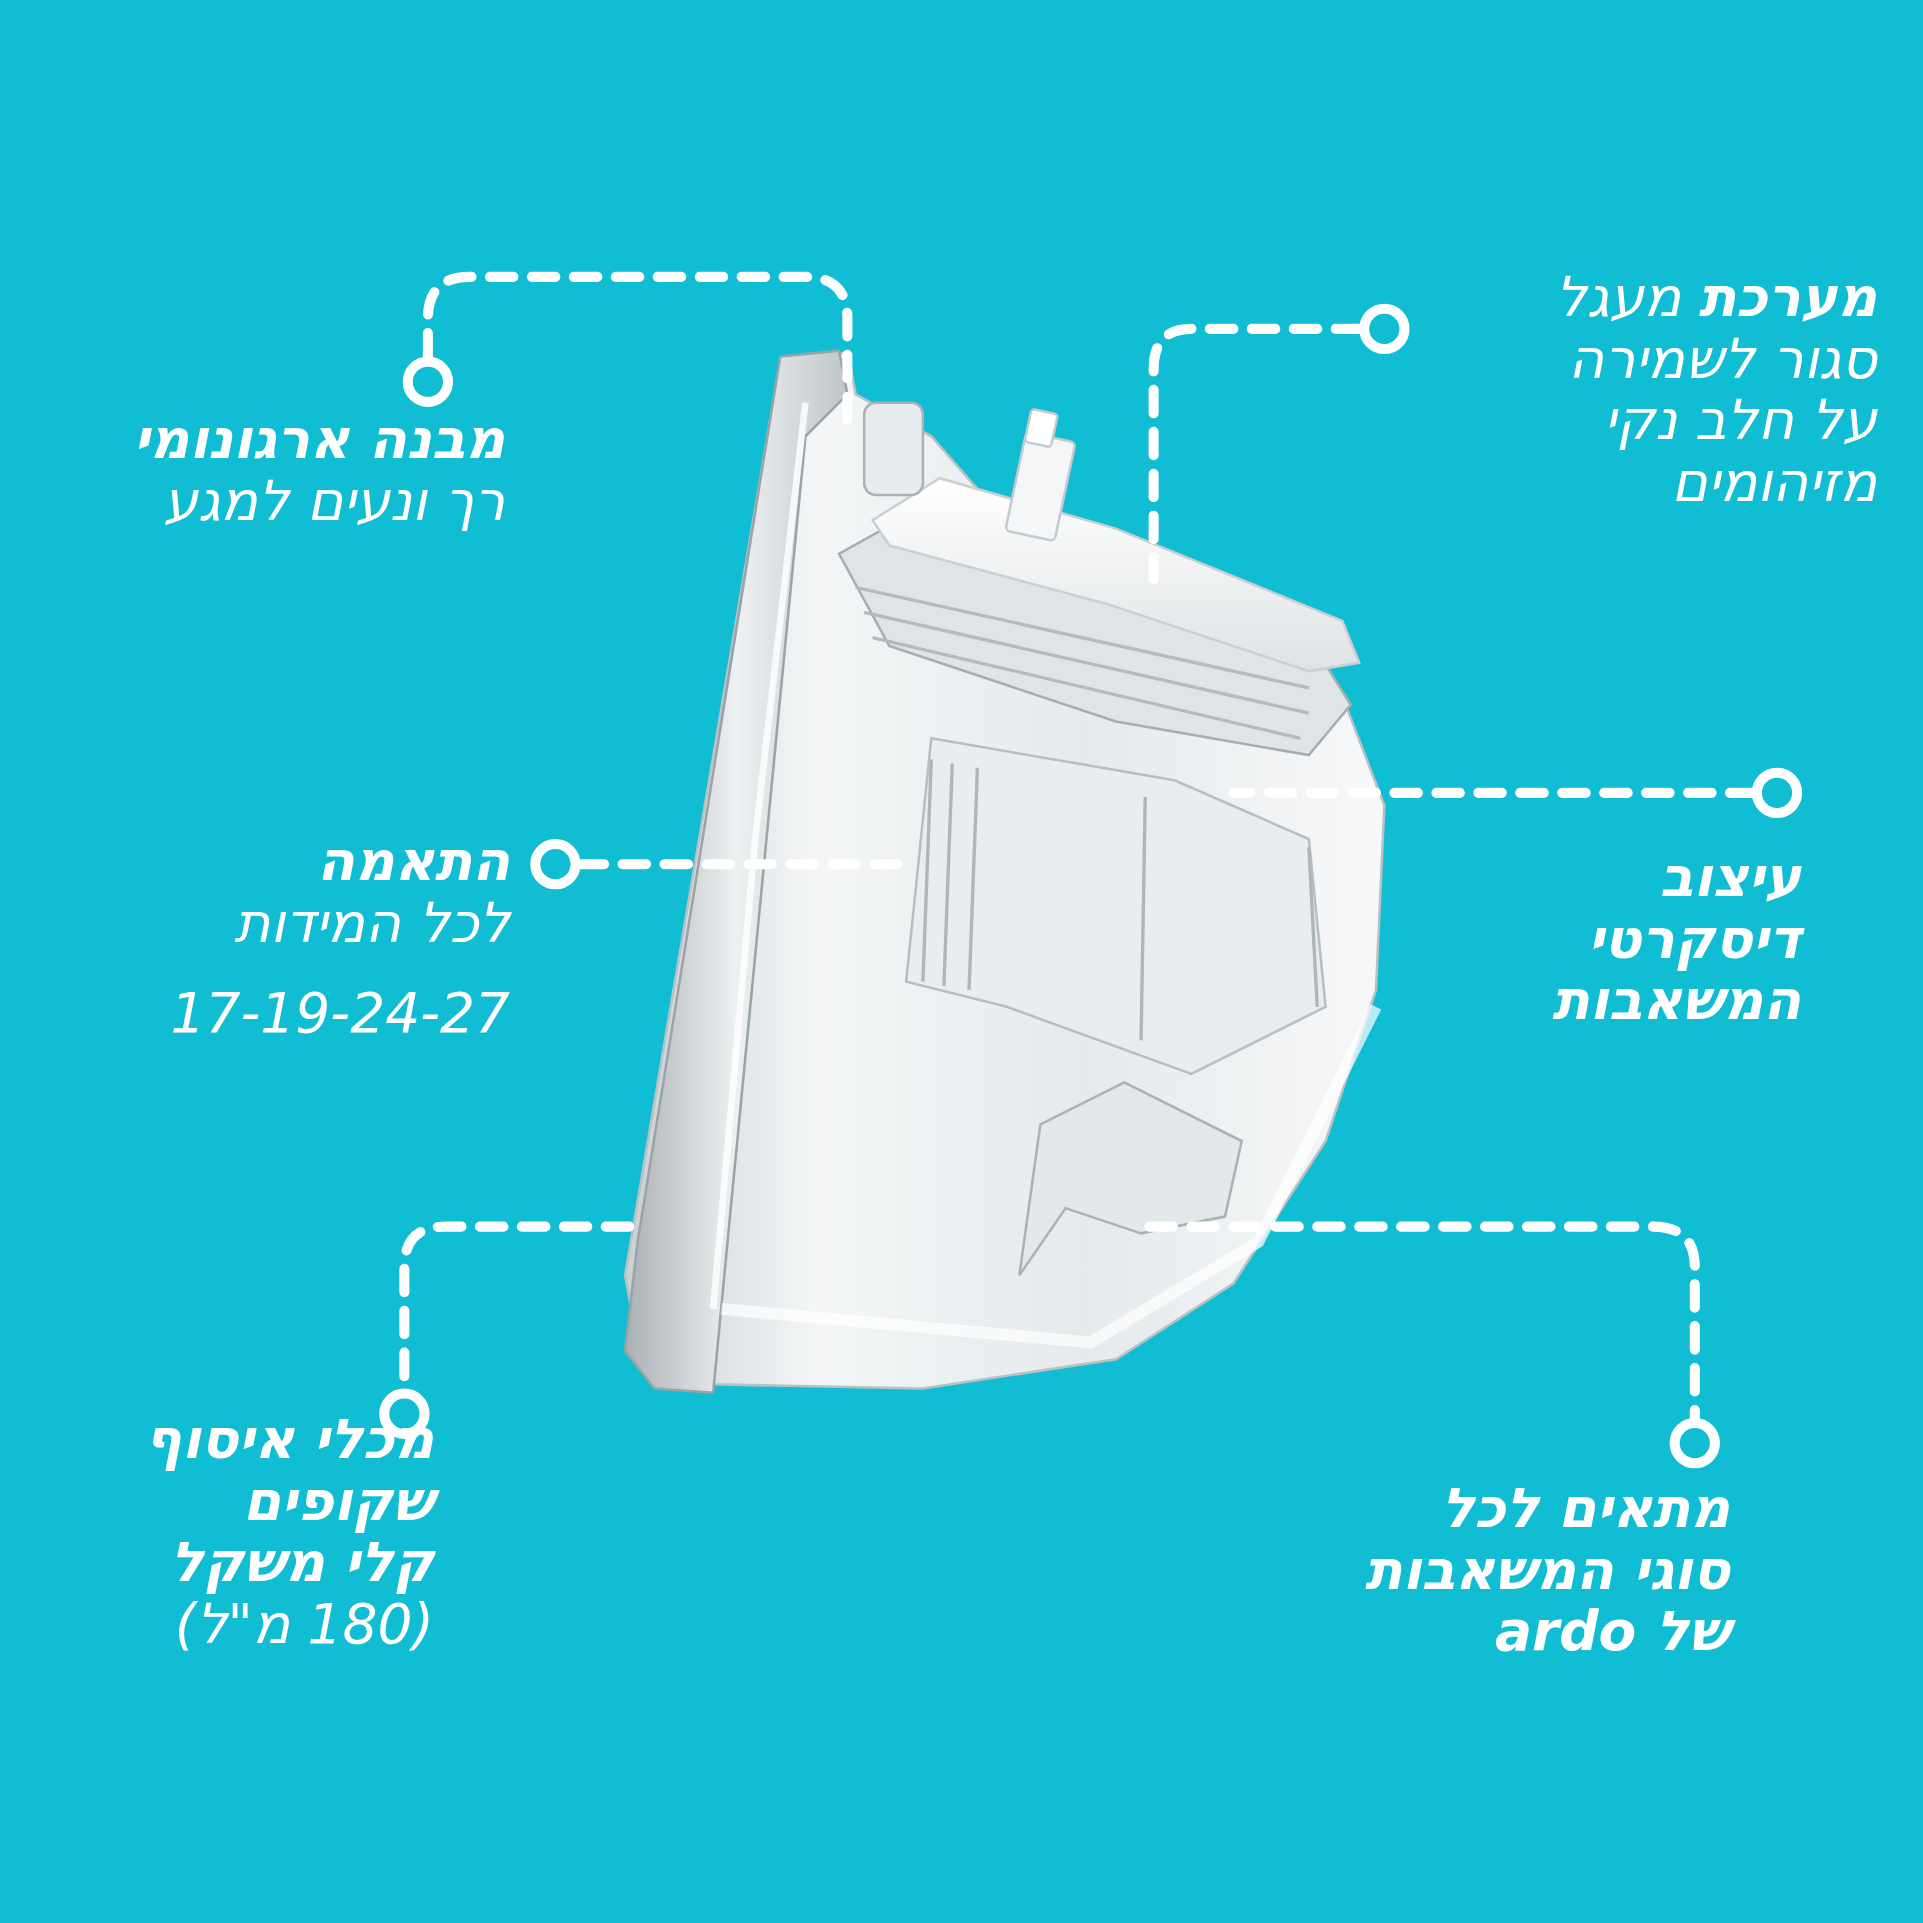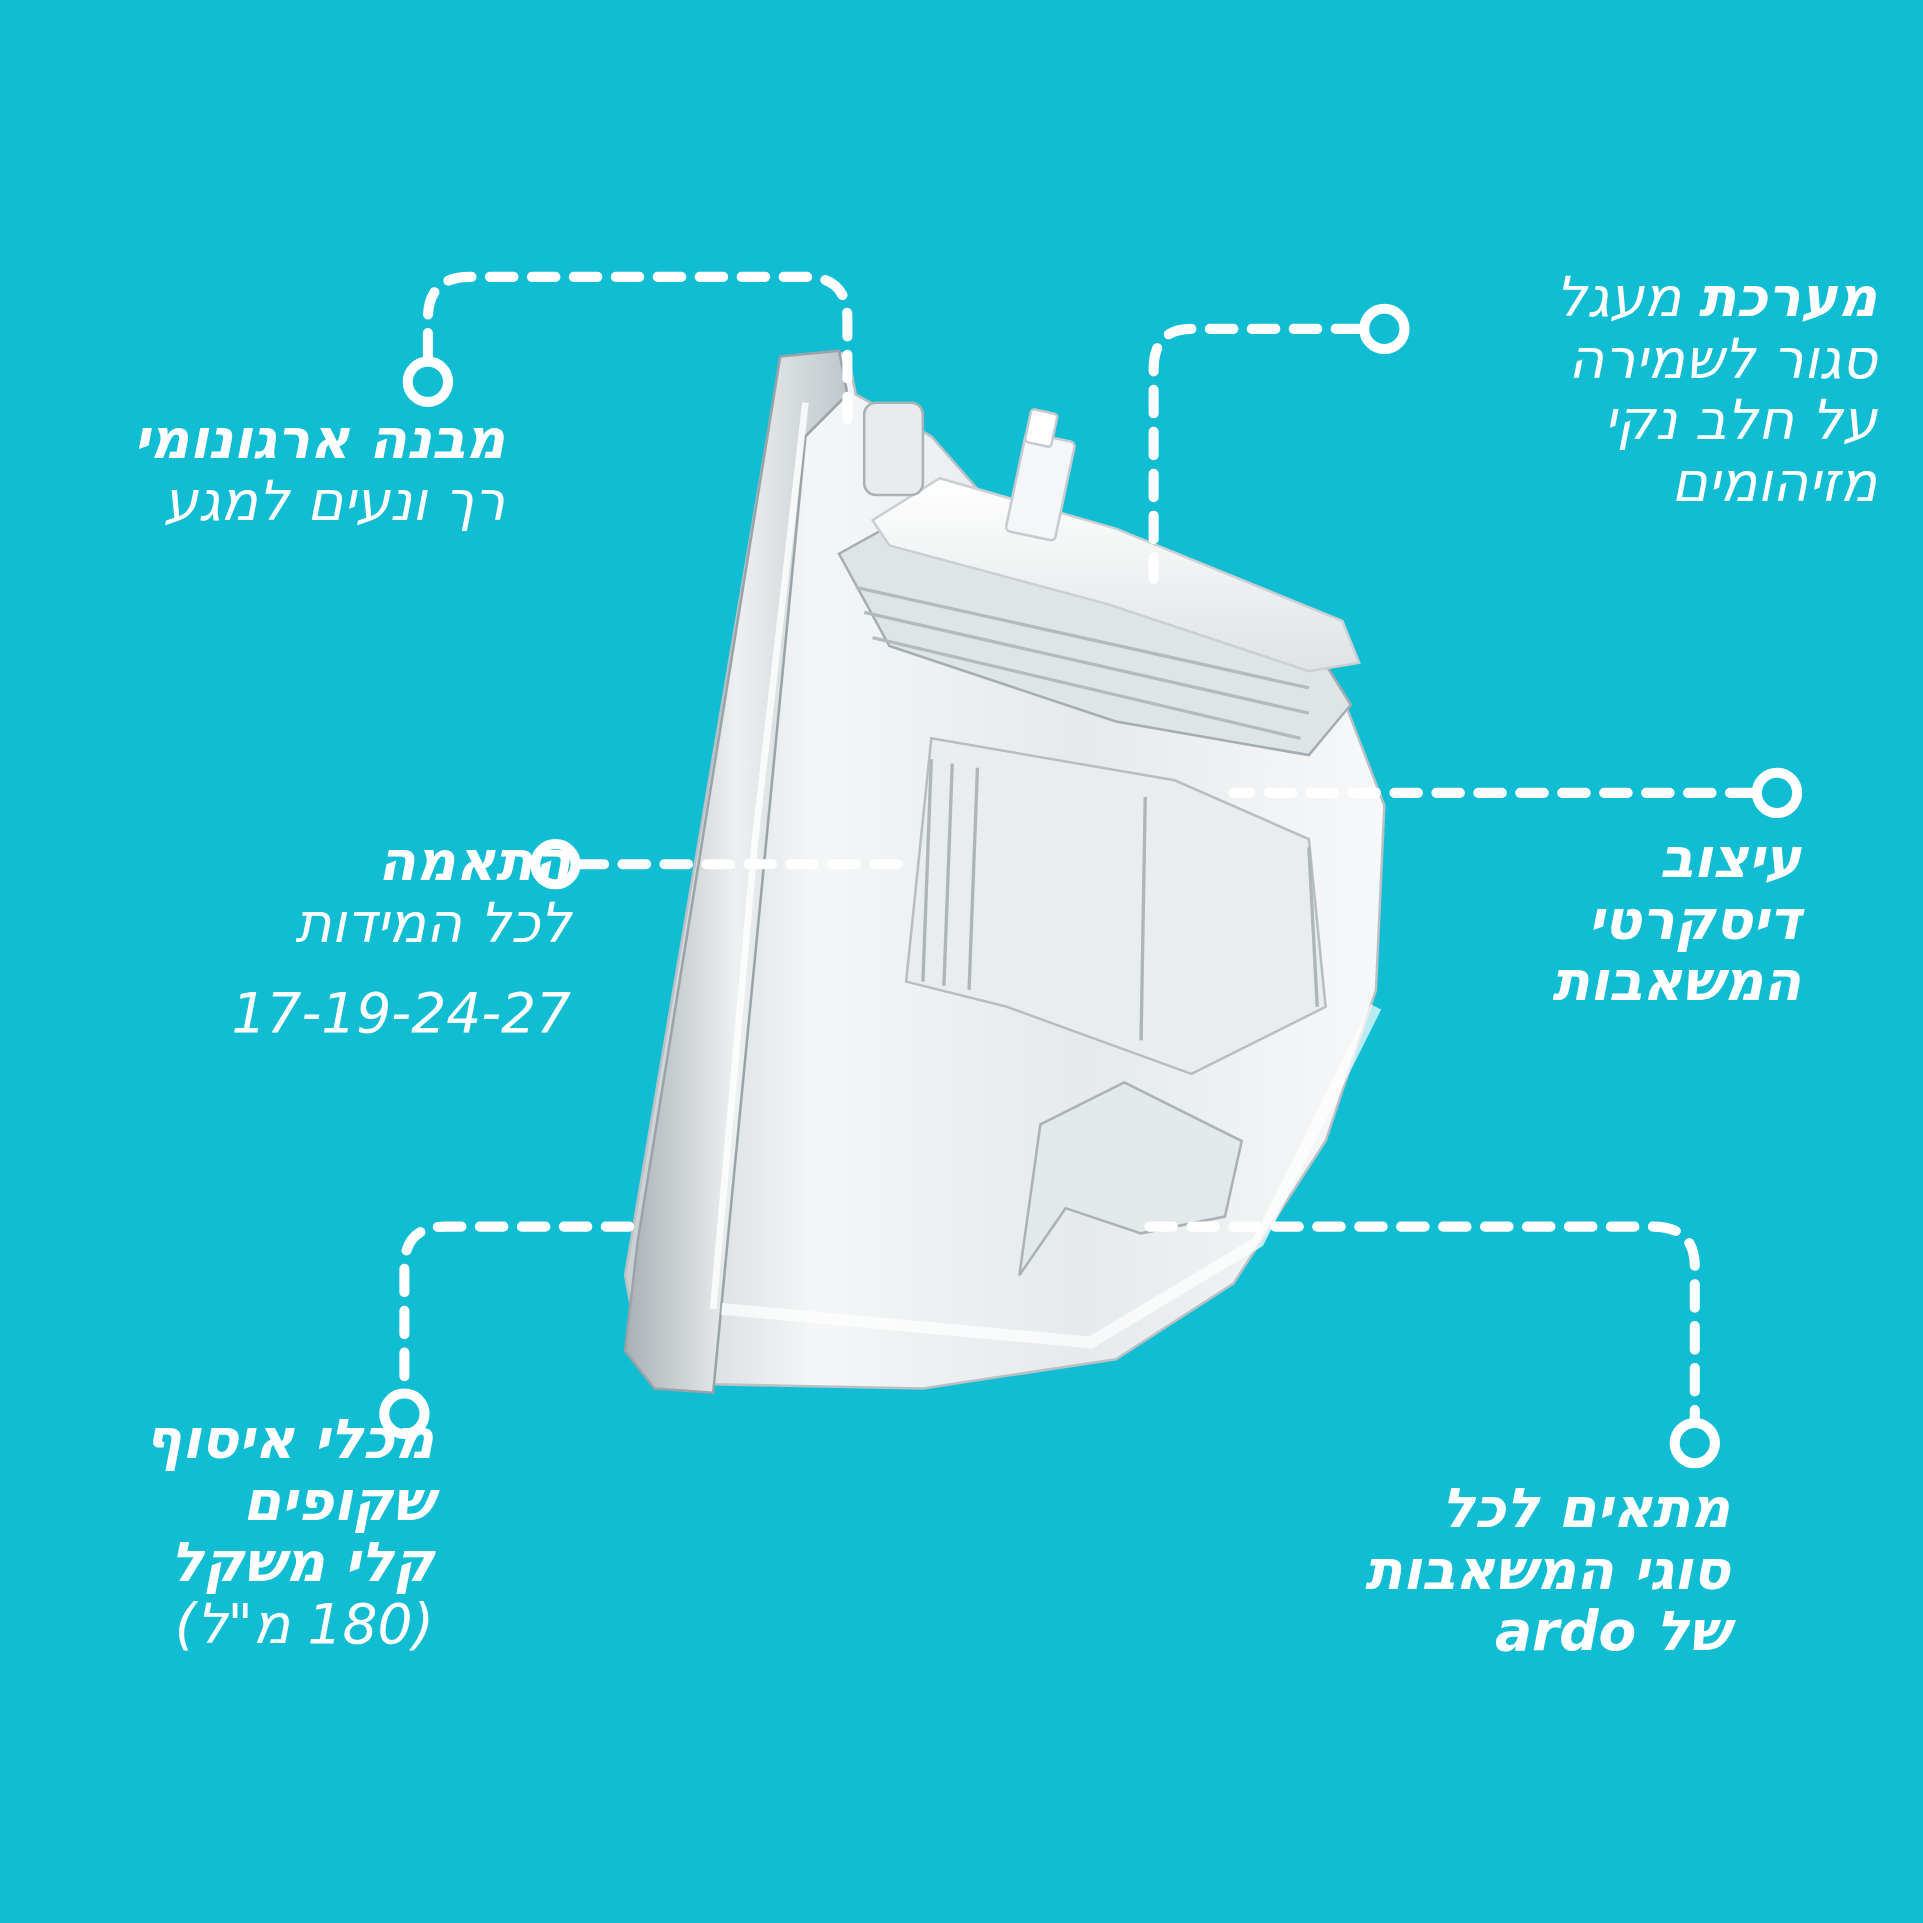--- a/index.html
+++ b/index.html
@@ -20,22 +20,22 @@
     font-size: 55px;
     white-space: nowrap;
     font-style: italic;
   }
   .callout .line { display: block; }
   .callout b { font-weight: bold; }
   .light { font-weight: normal; }
   .bold { font-weight: bold; }
   #c1 { right: 1418px; top: 409px; }
   #c2 { right: 46px;  top: 267px; }
-  #c3 { right: 1352px; top: 831px; }
-  #c4 { right: 122px; top: 828px; }
+  #c3 { right: 1413px; top: 831px; }
+  #c4 { right: 122px; top: 847px; }
   #c5 { right: 1489px; top: 1409px; }
   #c6 { right: 193px; top: 1478px; }
   .ltr { direction: ltr; unicode-bidi: embed; display: inline-block; margin-top: 29px; }
 </style>
 </head>
 <body>
 
 <div class="stage">
 
   <svg class="overlay" width="1923" height="1923" viewBox="0 0 2292 2292">

